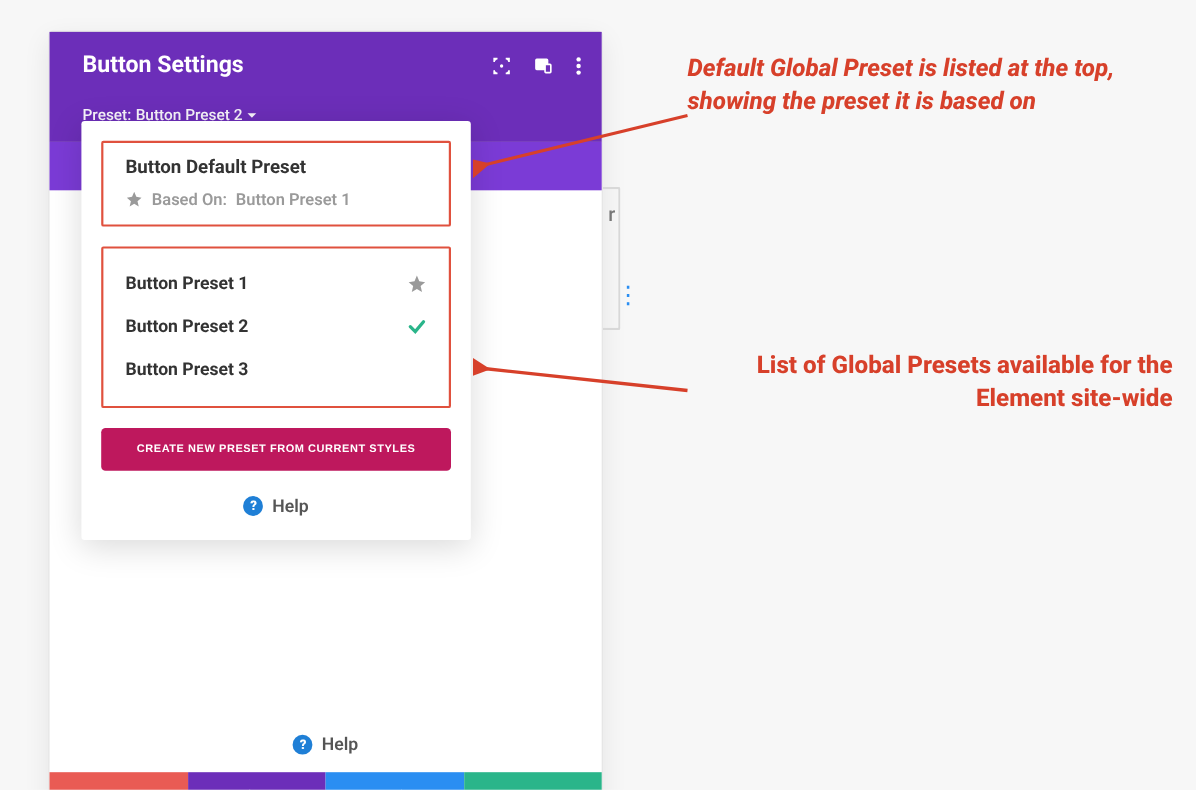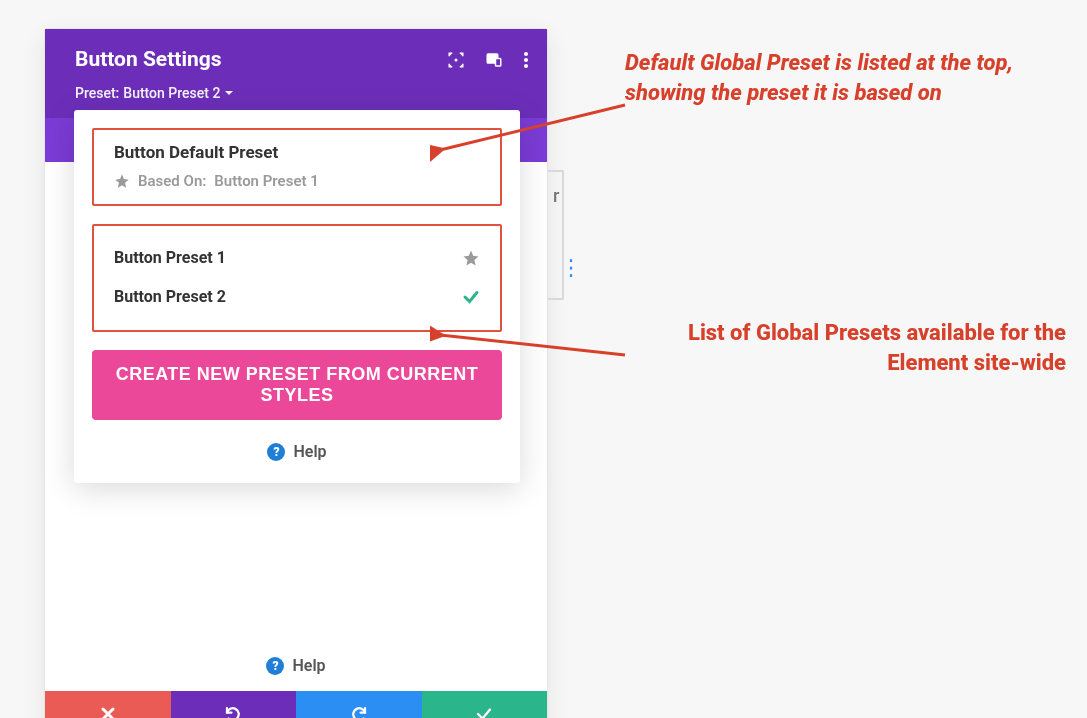--- a/index.html
+++ b/index.html
@@ -22,21 +22,21 @@
   }
   .header {
     background: #6c2eb9;
     color: #fff;
     padding: 18px 22px 16px 30px;
     position: relative;
   }
   .header-title {
     font-size: 21px;
     font-weight: 700;
-    margin-bottom: 12px;
+    margin-bottom: 23px;
   }
   .header-subtitle {
     font-size: 14px;
     font-weight: 500;
     opacity: 0.95;
     display: inline-flex;
     align-items: center;
     gap: 4px;
     cursor: pointer;
     justify-content: flex-end;
@@ -51,21 +51,21 @@
   }
   .header-icons svg, .header-icons .dots { fill: #fff; opacity: 1; }
   .purple-strip {
     background: #7b3bd6;
     height: 44px;
   }
   .dropdown {
     position: absolute;
     left: 74px;
     top: 110px;
-    width: 446px;
+    width: 354px;
     background: #fff;
     border-radius: 3px;
     box-shadow: 0 6px 30px rgba(0,0,0,0.15);
     padding: 18px 18px 22px 18px;
   }
   .callout-box {
     border: 2px solid #e0513e;
     border-radius: 2px;
     padding: 12px 20px 14px 20px;
     margin-bottom: 18px;
@@ -90,26 +90,26 @@
     align-items: center;
     padding: 10px 0;
     font-size: 16px;
     font-weight: 700;
     color: #333;
     cursor: pointer;
   }
   .action-btn {
     display: block;
     width: 100%;
-    background: #ec4899;
+    background: #be185d;
     color: #fff;
     border: none;
     border-radius: 4px;
     padding: 14px 10px;
-    font-size: 18px;
+    font-size: 10px;
     font-weight: 700;
     letter-spacing: 0.5px;
     margin-top: 16px;
     cursor: pointer;
     text-align: center;
   }
   .help-row {
     display: flex;
     justify-content: center;
     align-items: center;
@@ -277,20 +277,24 @@
       <span>Button Preset 1</span>
       <svg width="18" height="18" viewBox="0 0 24 24" fill="#9a9a9a">
           <path d="M12 2l2.9 6.9L22 10l-5.5 4.8L18.2 22 12 18.3 5.8 22l1.7-7.2L2 10l7.1-1.1z"></path>
         </svg>
     </div>
     <div class="preset-row">
       <span>Button Preset 2</span>
       <svg width="18" height="18" viewBox="0 0 24 24" fill="none" stroke="#2ab58a" stroke-width="4" stroke-linecap="round">
           <path d="M4 12 L10 18 L20 6"></path>
         </svg>
+    </div>
+    <div class="preset-row">
+      <span>Button Preset 3</span>
+      <span></span>
     </div>
   </div>
 
   <button class="action-btn">CREATE NEW PRESET FROM CURRENT STYLES</button>
 
   <div class="help-row">
     <span class="help-icon">?</span>
     <span>Help</span>
   </div>
 </div>

